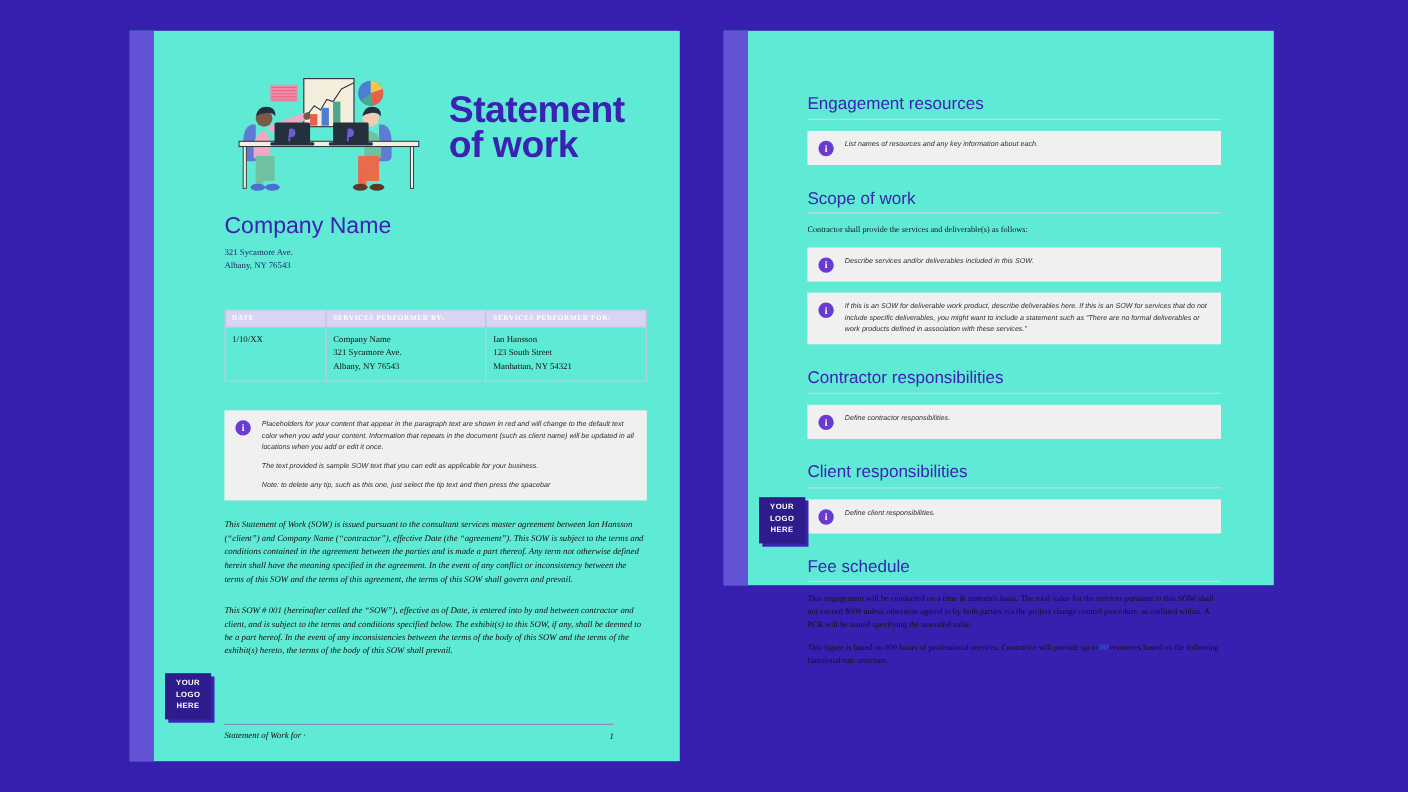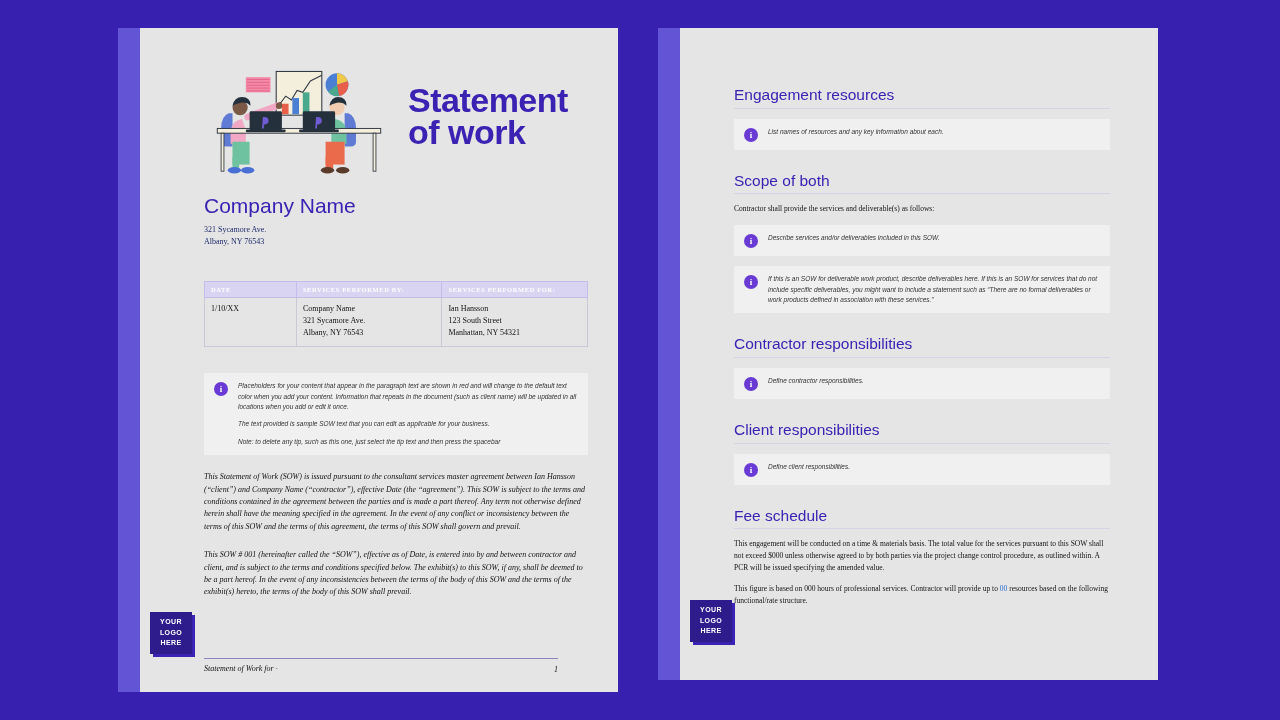--- a/index.html
+++ b/index.html
@@ -5,26 +5,26 @@
   html,body{margin:0;padding:0;}
   body{
     width:1280px;height:720px;overflow:hidden;
     background:#3720b0;
     font-family:"Liberation Sans", sans-serif;
     position:relative;
   }
   .stage{position:absolute;inset:0;}
 
   
-  .page{position:absolute;background:#e5e5e5;box-sizing:border-box;}
+  .page{position:absolute;background:#5eead4;box-sizing:border-box;}
   .page .edge-strip{position:absolute;left:0;top:0;bottom:0;width:22px;background:#6354d6;}
   .page .page-body{position:absolute;left:0;right:0;top:0;bottom:0;}
 
   #page-left{left:118px;top:28px;width:500px;height:664px;}
-  #page-right{left:658px;top:28px;width:500px;height:652px;}
+  #page-right{left:658px;top:28px;width:500px;height:504px;}
 
   
   .lp-inner{position:absolute;left:86px;top:30px;right:30px;bottom:0;}
 
   .hero{display:flex;align-items:flex-start;height:120px;}
   .illo{width:190px;height:120px;flex:0 0 190px;}
   .doc-title{
     flex:1;margin-left:14px;
     color:#3b22b3;font-weight:bold;font-size:34px;line-height:0.95;
     letter-spacing:-0.5px;
@@ -292,21 +292,21 @@
         <div class="sec-h">Engagement resources</div>
         <div class="tip tipbox-right">
           <div class="ico">
               <span class="icon-i">i</span>
             </div>
           <div class="tiptext">
             <p>List names of resources and any key information about each.</p>
           </div>
         </div>
 
-        <div class="sec-h">Scope of both</div>
+        <div class="sec-h">Scope of work</div>
         <div class="rp-para">Contractor shall provide the services and deliverable(s) as follows:</div>
         <div class="tip tipbox-right">
           <div class="ico">
               <span class="icon-i">i</span>
             </div>
           <div class="tiptext">
             <p>Describe services and/or deliverables included in this SOW.</p>
           </div>
         </div>
 

